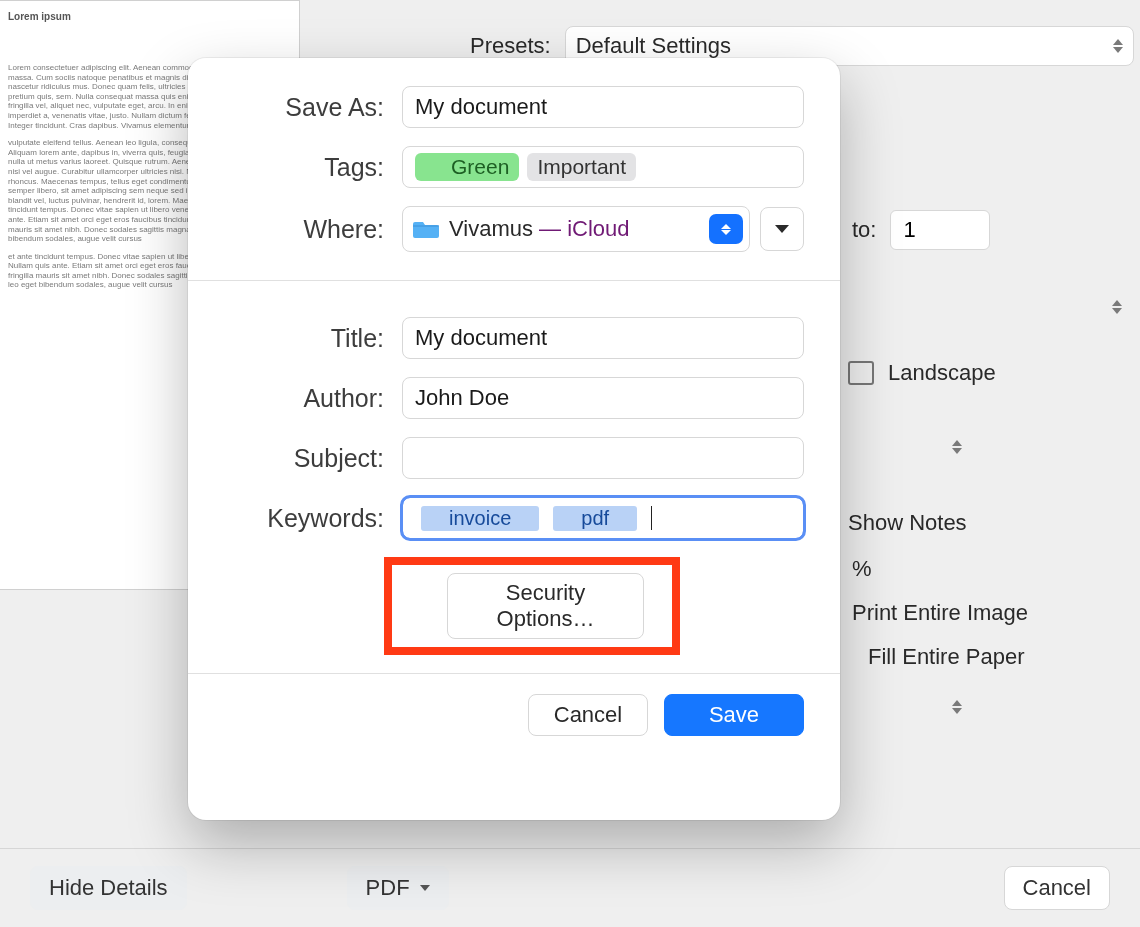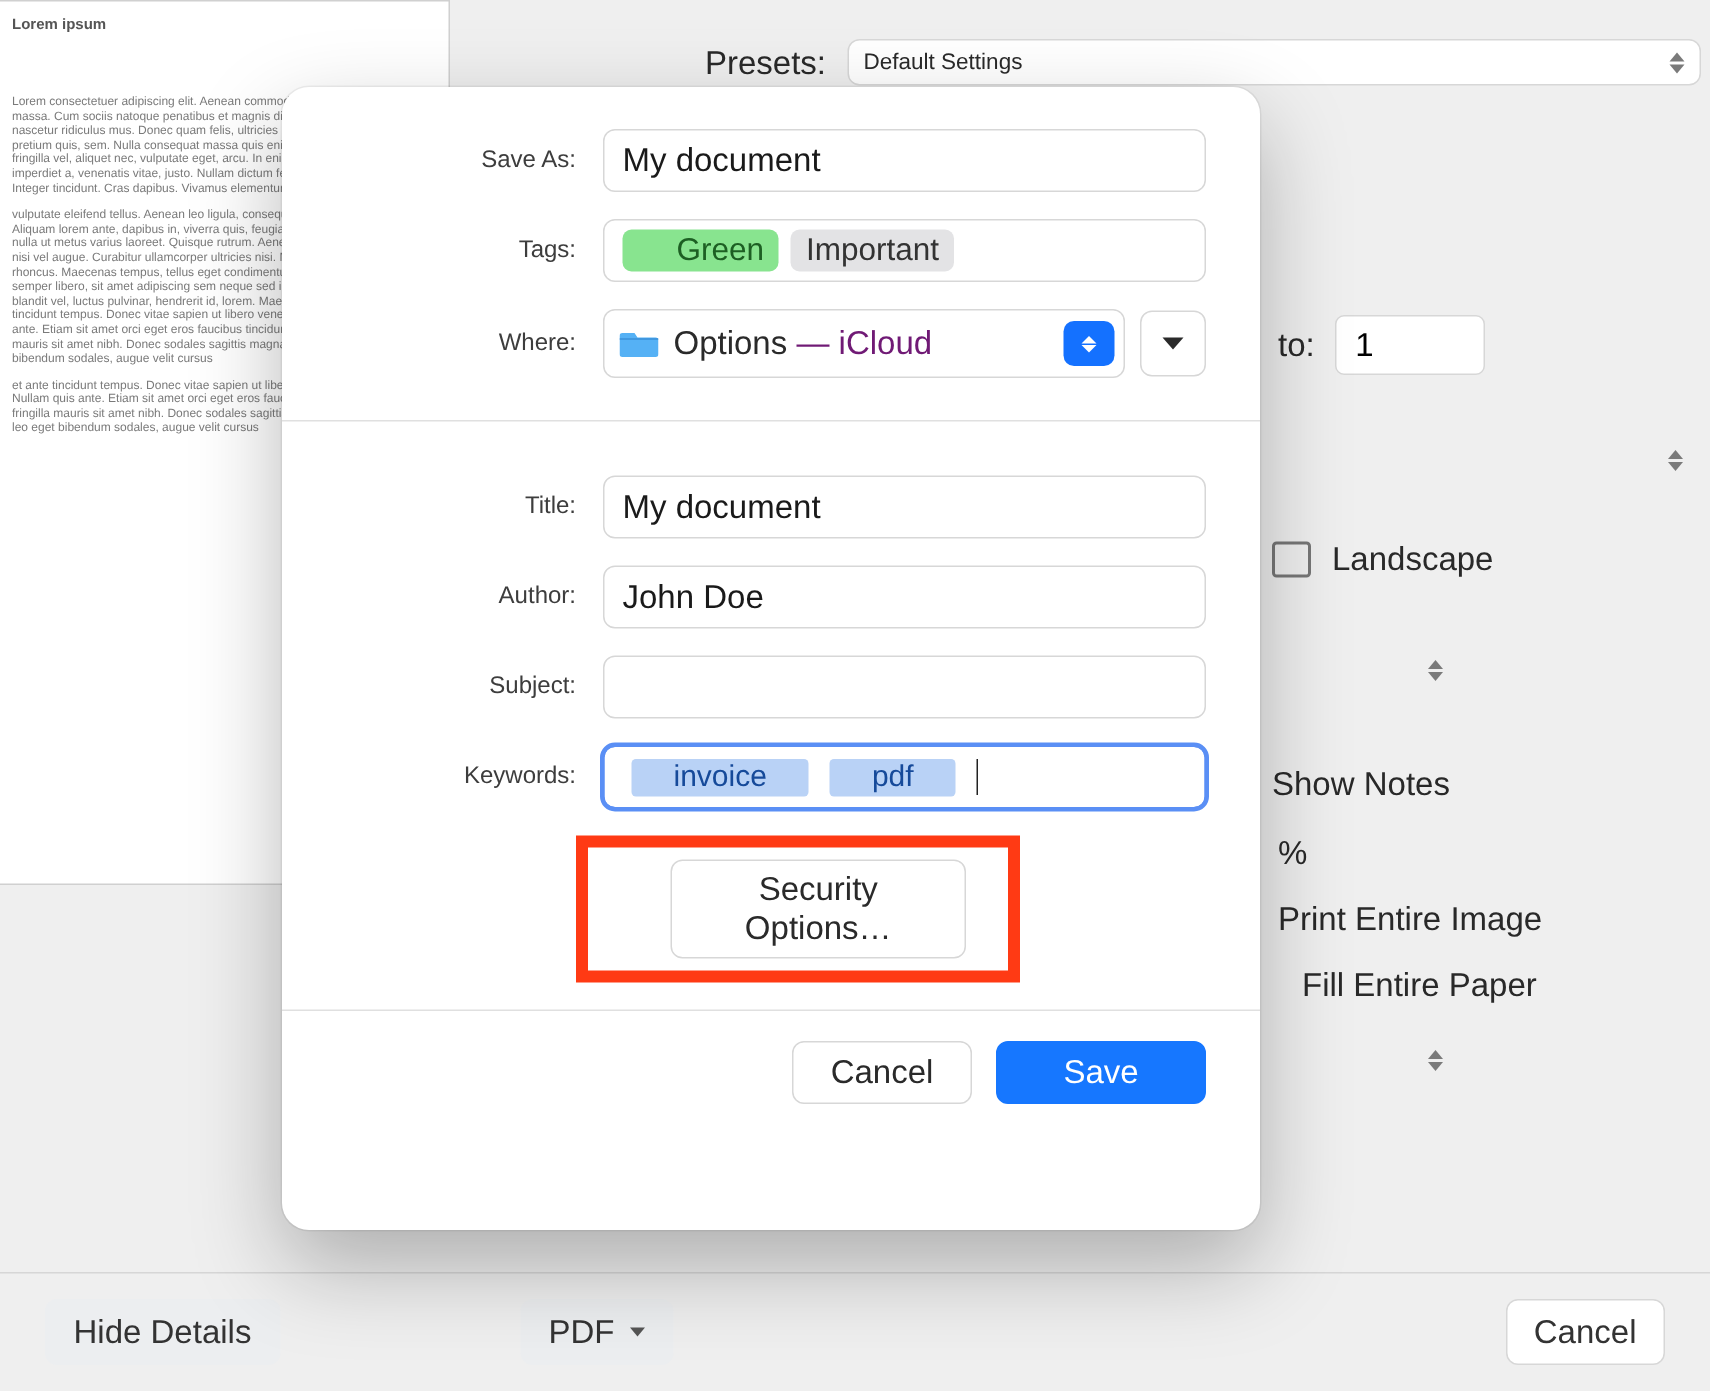--- a/index.html
+++ b/index.html
@@ -35,21 +35,21 @@
   left: 0; top: 0; right:0; bottom:0;
   background: #efefef;
 }
 
 
 .bg-row { position:absolute; display:flex; align-items:center; font-size:22px; color:#292929;}
 .bg-label { color:#292929; margin-right:14px; text-align:right;}
 .bg-select {
   display:flex; align-items:center; justify-content:space-between;
   background:#fff; border:1px solid #d7d7d7; border-radius:8px;
-  padding: 6px 10px; font-size:15px; color:#2a2a2a;
+  padding: 6px 10px; font-size:22px; color:#2a2a2a;
 }
 .input-plain {
   background:#fff; border:1px solid #d7d7d7; border-radius:6px;
   padding:6px 12px; font-size:22px; width:100px; height:40px; box-sizing:border-box;
 }
 
 
 .bottom-bar {
   position:absolute; left:0; right:0; bottom:0; height:78px;
   border-top:1px solid #d6d6d6;
@@ -82,21 +82,21 @@
 .sheet-sep { height:1px; background:#e0e0e0; }
 .sheet-mid {
   padding: 36px 36px 18px 36px;
 }
 .sheet-bot {
   padding: 20px 36px 28px 36px;
   display:flex; justify-content:flex-end; gap:16px;
 }
 
 .form-row { display:flex; align-items:center; margin-bottom:18px; }
-.form-row .flabel { width:160px; text-align:right; font-size:16px; color:#3d3d3d; margin-right:18px; }
+.form-row .flabel { width:160px; text-align:right; font-size:25px; color:#3d3d3d; margin-right:18px; }
 .finput {
   flex:1; height:42px; box-sizing:border-box;
   border:1px solid #d7d7d7; border-radius:8px;
   background:#fff; font-size:22px; padding:4px 12px;
   display:flex; align-items:center; gap:8px;
   color:#1a1a1a;
 }
 .finput.focus { outline:3px solid #5a8ff5; outline-offset:-1px; border-color:#5a8ff5;}
 .tag-chip {
   border-radius:6px; padding:2px 10px; font-size:21px;
@@ -256,21 +256,21 @@
 
     <div class="form-row" style="margin-bottom:0;">
       <div class="flabel">Where:</div>
       <div class="where-field" style="flex:1;">
         <div class="where-select">
           <svg class="folder-ico" viewBox="0 0 26 20">
             <path d="M2 3h8l2 3h12a2 2 0 0 1 2 2v9a2 2 0 0 1-2 2H2a2 2 0 0 1-2-2V5a2 2 0 0 1 2-2z" fill="#55b1f5"></path>
             <path d="M0 7h26" stroke="#3a90d8" stroke-width="1"></path>
           </svg>
           <span class="where-text">
-            <span>Options</span><span class="sub"><span> — </span><span>iCloud</span></span>
+            <span>Vivamus</span><span class="sub"><span> — </span><span>iCloud</span></span>
           </span>
           <span style="flex:1"></span>
           <span class="seg-btn">
             <span class="tri up"></span>
               <span class="tri dn"></span>
           </span>
         </div>
         <button class="expand-btn">
           <span class="chev-down"></span>
         </button>

